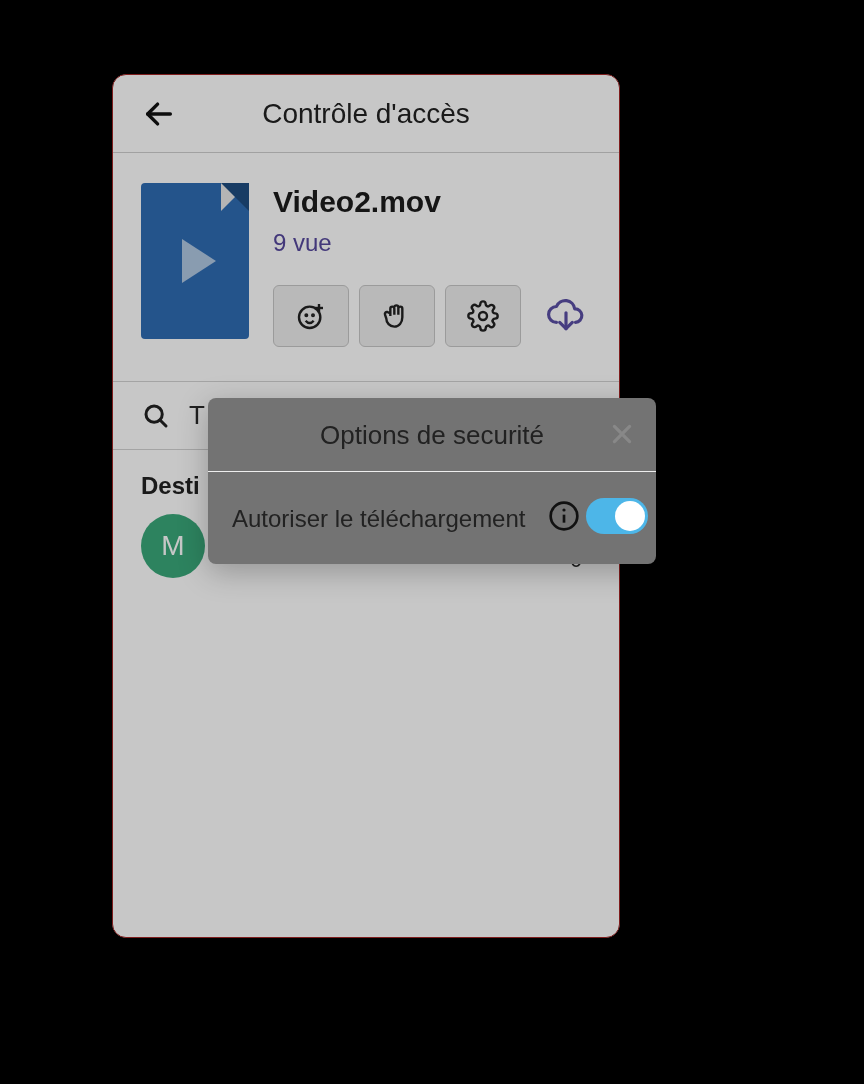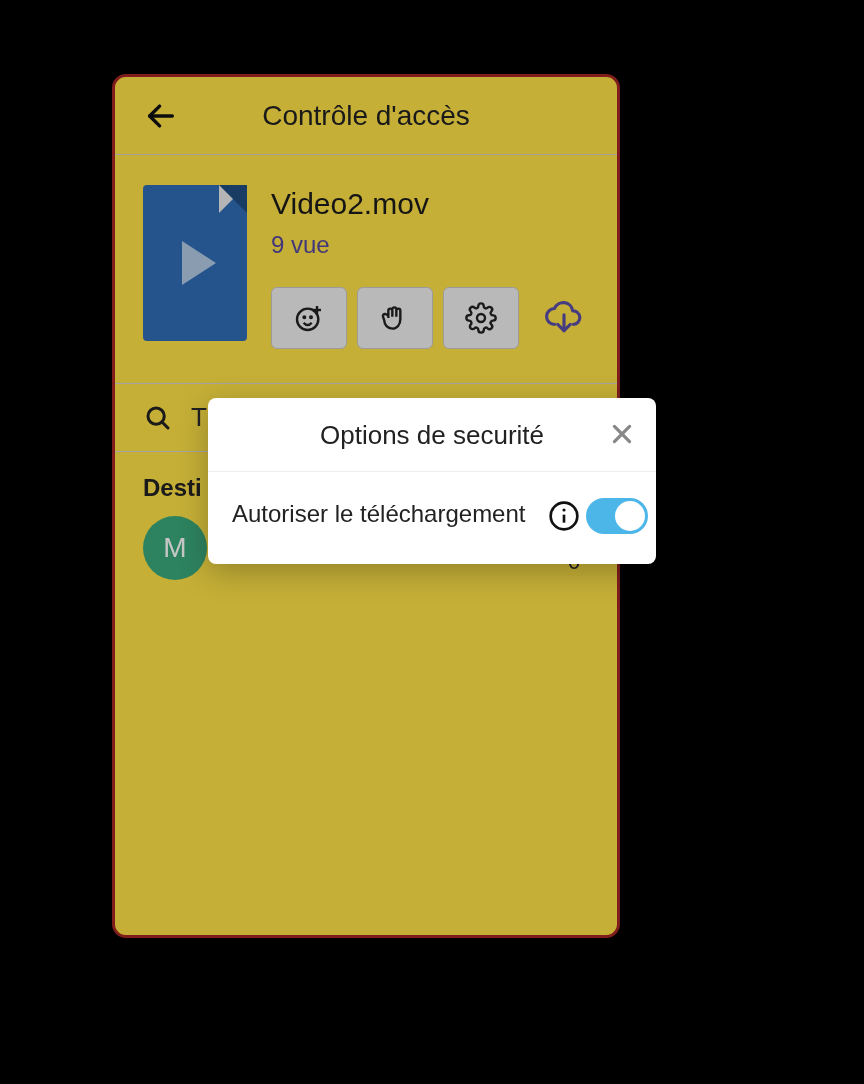--- a/index.html
+++ b/index.html
@@ -10,24 +10,24 @@
       font-family: -apple-system, BlinkMacSystemFont, "Segoe UI", Helvetica, Arial, sans-serif;
       position: relative;
       overflow: hidden;
     }
     .window {
       position: absolute;
       left: 112px;
       top: 74px;
       width: 508px;
       height: 864px;
-      background: #fde047;
+      background: #ffffff;
       border-radius: 14px;
       overflow: hidden;
-      border: 3px solid #7f1d1d;
+      border: 1px solid #7f1d1d;
     }
     .overlay-dim {
       position: absolute;
       inset: 0;
       background: rgba(0,0,0,0.22);
       pointer-events: none;
       z-index: 5;
     }
     
     .header {
@@ -95,21 +95,21 @@
       width: 0;
       height: 0;
       border-left: 34px solid #b0c8e2;
       border-top: 22px solid transparent;
       border-bottom: 22px solid transparent;
       margin-left: 8px;
     }
     .file-meta { flex: 1; }
     .file-name {
       font-size: 30px;
-      font-weight: 400;
+      font-weight: 700;
       color: #1b1b1b;
       margin-top: 2px;
     }
     .file-views {
       font-size: 24px;
       color: #56489d;
       margin-top: 10px;
       font-weight: 500;
     }
     .action-row {
@@ -197,21 +197,21 @@
     }
     .eye-col svg { width: 30px; height: 24px; }
     .eye-count { font-size: 22px; color: #2a2a2a; }
 
     
     .modal {
       position: absolute;
       left: 208px;
       top: 398px;
       width: 448px;
-      background: #ffffff;
+      background: #737373;
       border-radius: 8px;
       box-shadow: 0 8px 30px rgba(0,0,0,0.25);
       z-index: 10;
       overflow: hidden;
     }
     .modal-header {
       display: flex;
       align-items: center;
       justify-content: center;
       padding: 22px 18px 20px 18px;
@@ -230,21 +230,21 @@
       width: 40px;
       height: 40px;
       display: flex;
       align-items: center;
       justify-content: center;
       cursor: pointer;
     }
     .modal-close svg { width: 26px; height: 26px; }
     .modal-body {
       display: flex;
-      align-items: flex-start;
+      align-items: flex-end;
       padding: 26px 8px 30px 24px;
       gap: 4px;
     }
     .option-label {
       font-size: 24px;
       color: #222;
       line-height: 1.3;
       flex: 1;
     }
     .info-icon {

